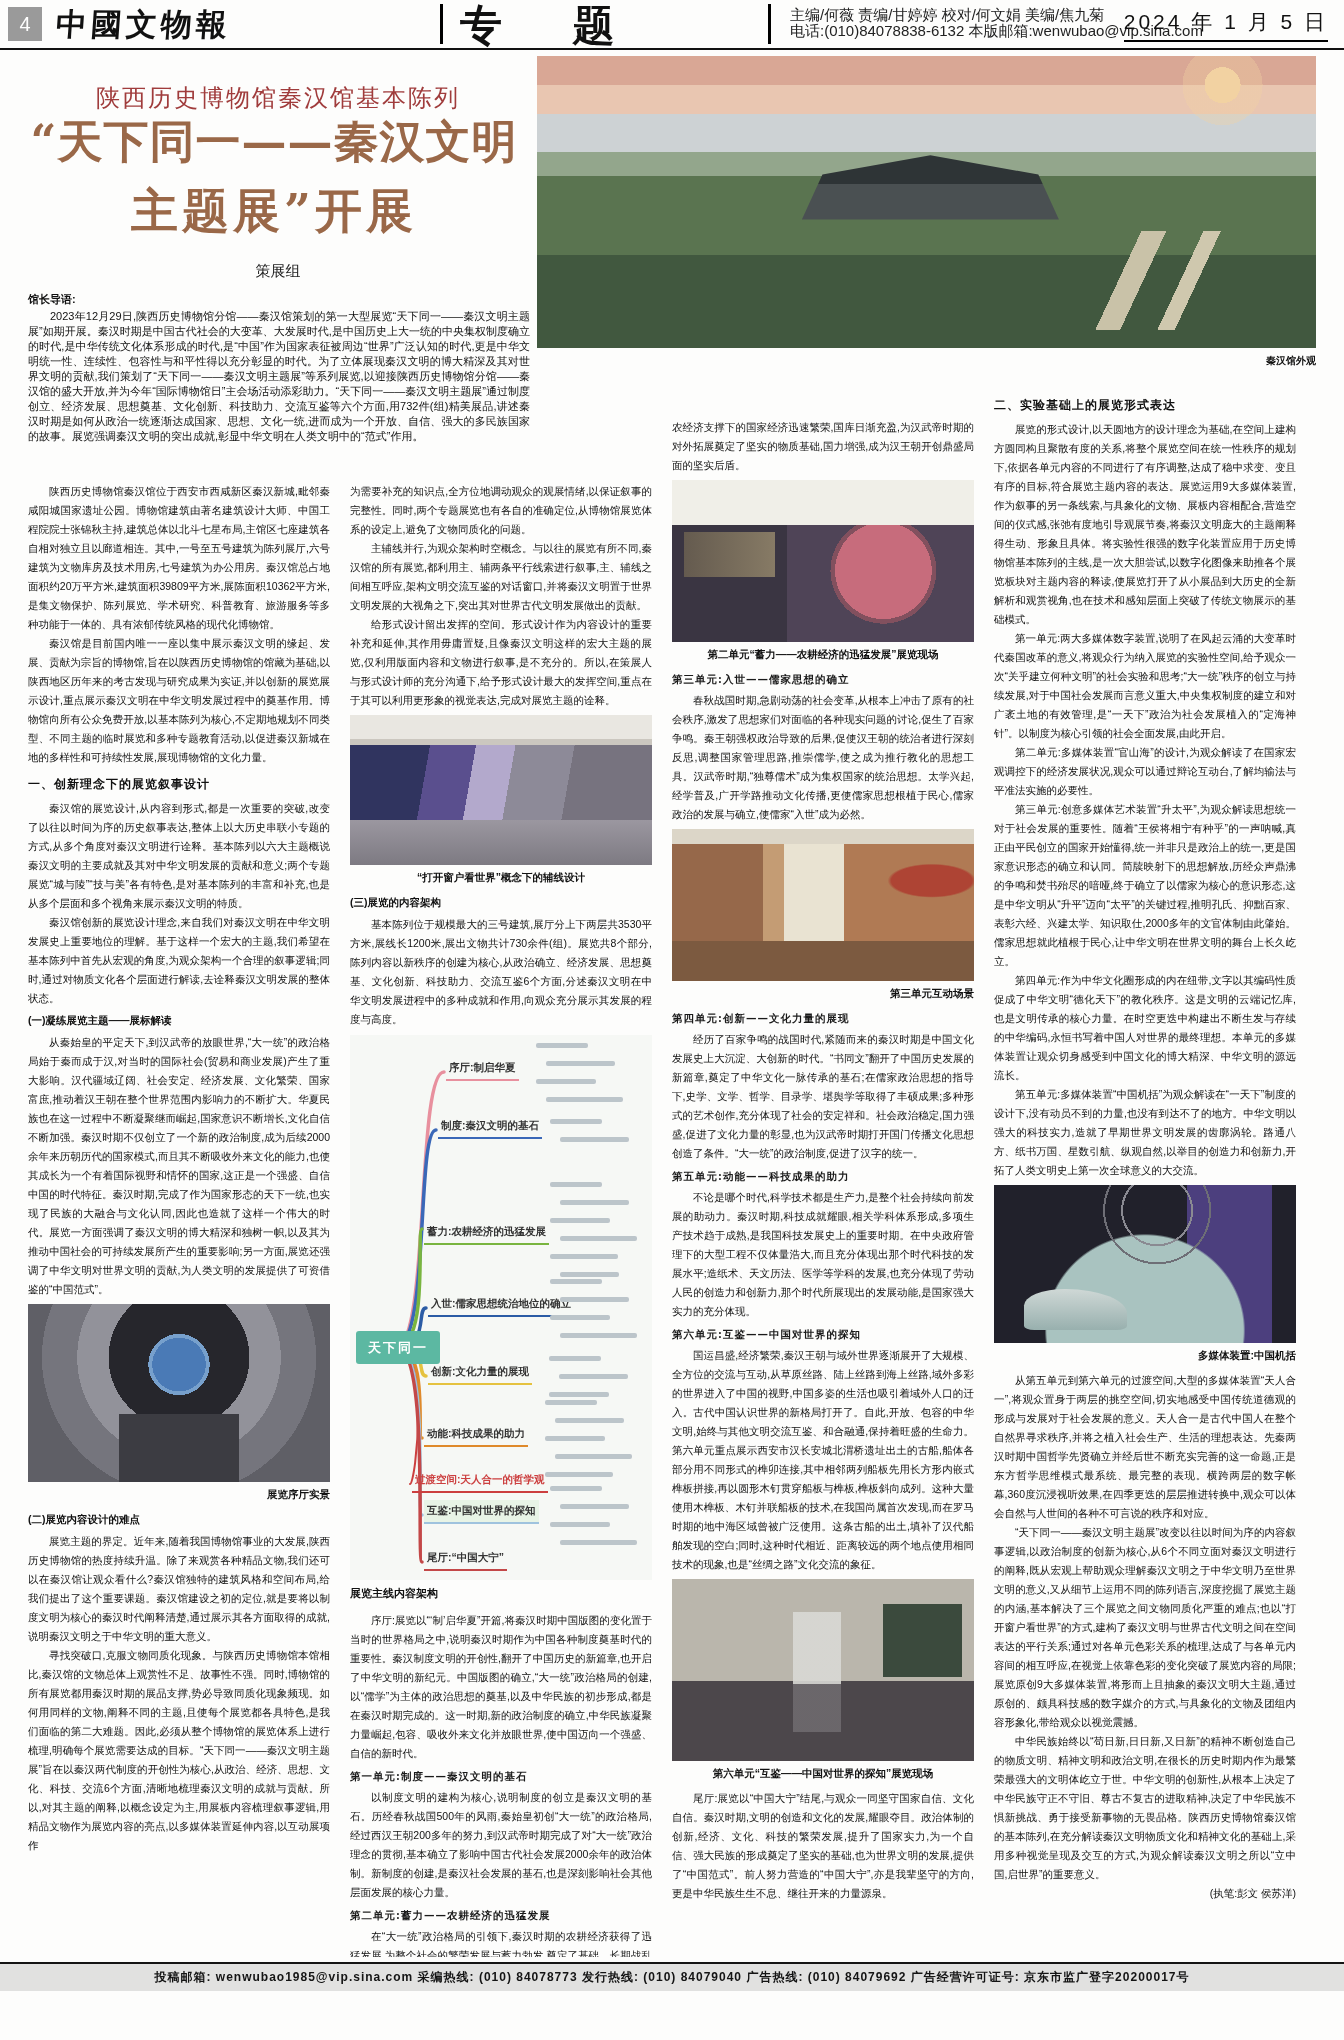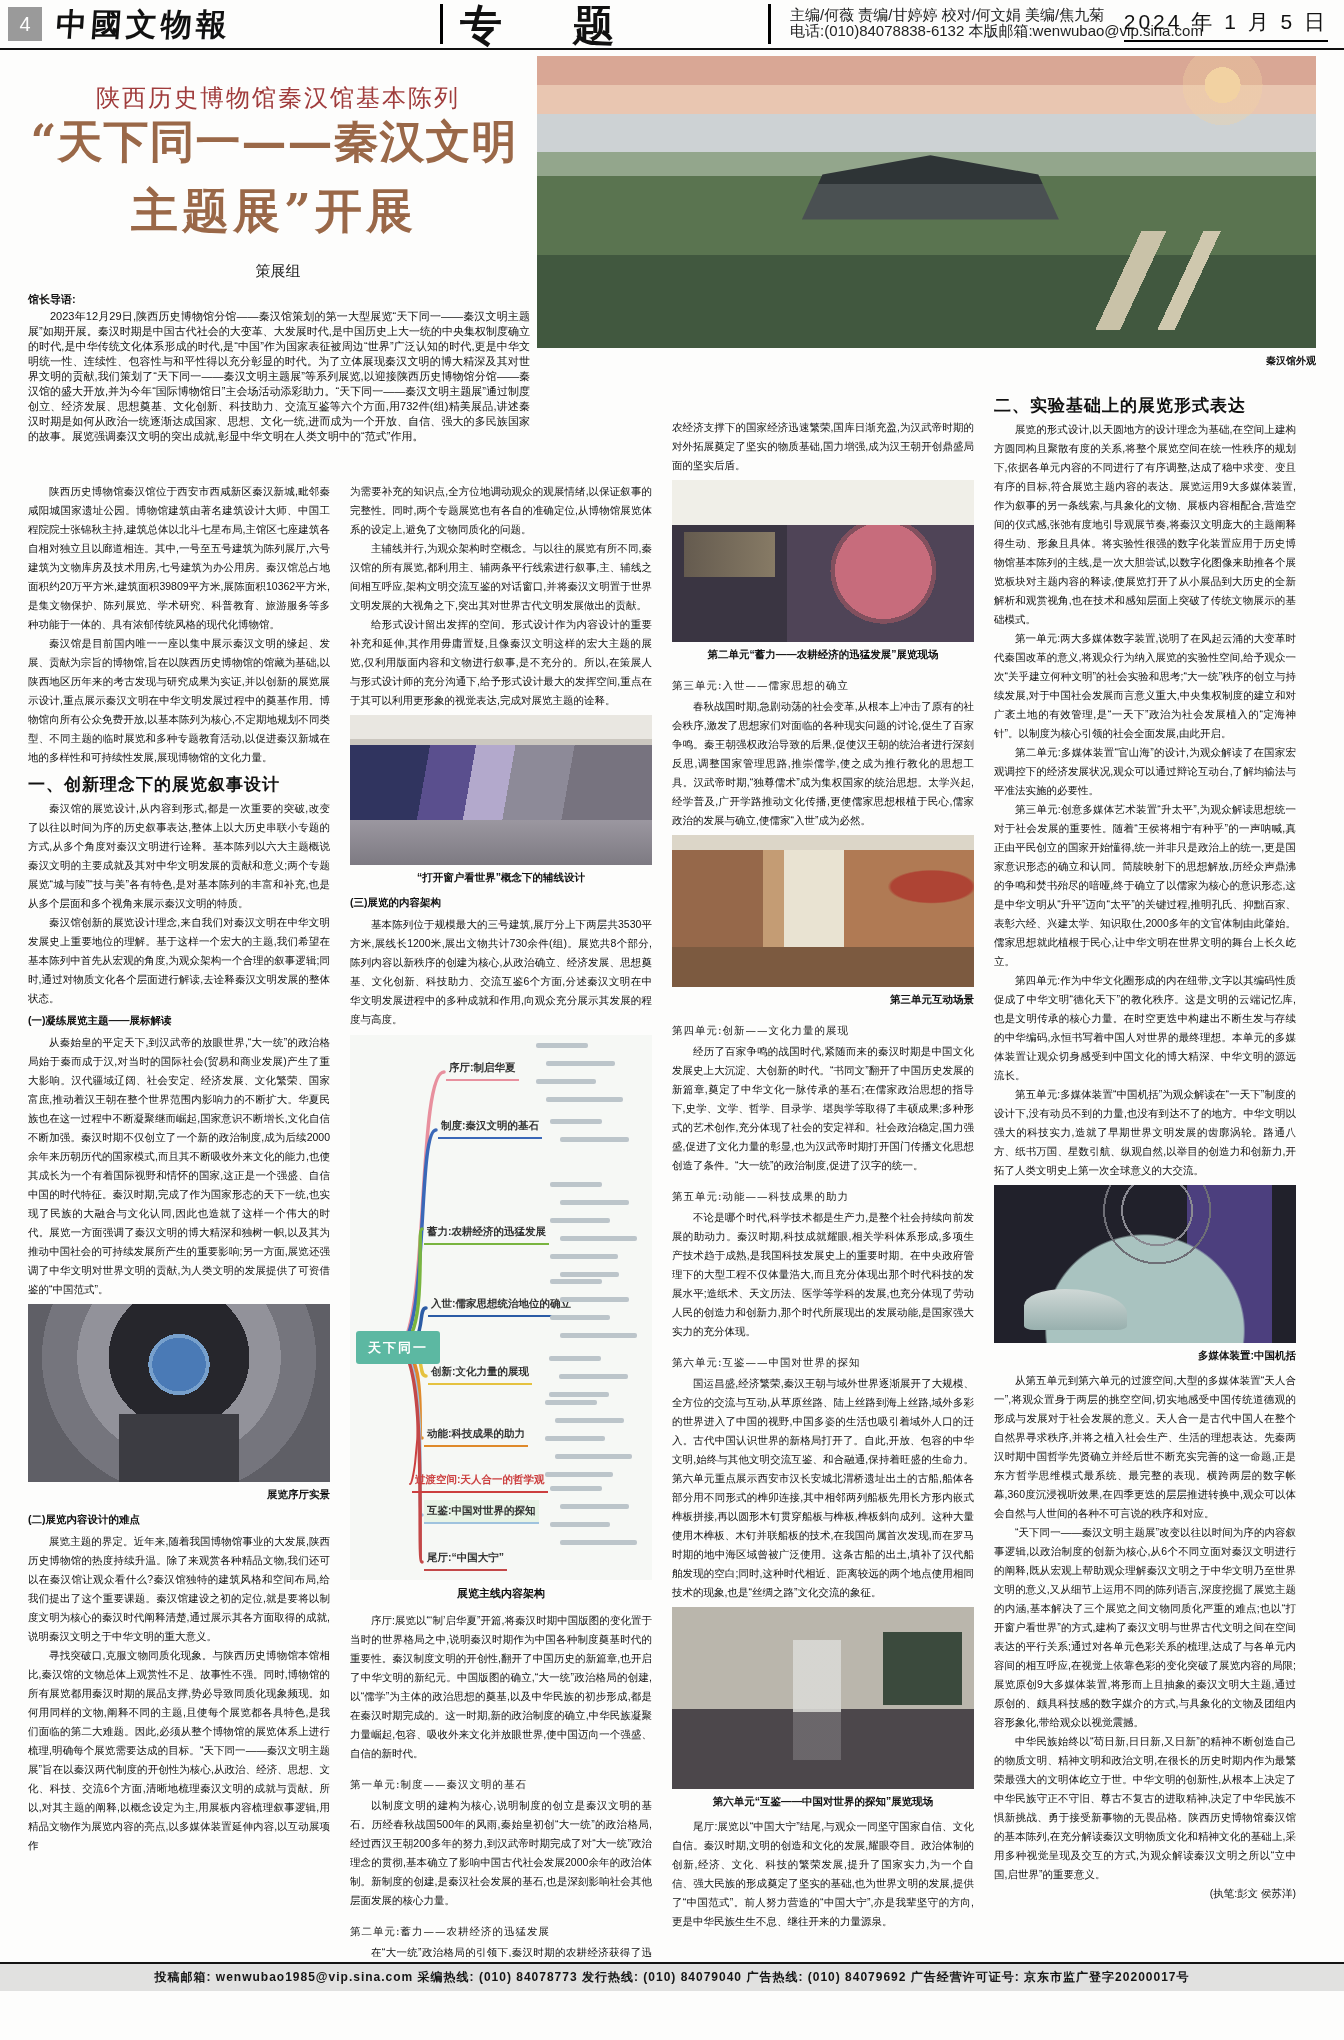--- a/index.html
+++ b/index.html
@@ -29,23 +29,23 @@
   .leadphoto .road{position:absolute;right:6%;bottom:6%;width:26%;height:34%;background:linear-gradient(115deg,transparent 0 30%,#c9c2a8 30% 40%,transparent 40% 55%,#cfc8ae 55% 62%,transparent 62%);}
   .leadcap{position:absolute;left:537px;top:354px;width:779px;text-align:right;font-size:10px;font-weight:bold;}
   
   .col{position:absolute;width:302px;font-size:10.5px;line-height:19px;overflow:hidden;}
   #c1{left:28px;top:482px;height:1475px;}
   #c2{left:350px;top:482px;height:1475px;}
   #c3{left:672px;top:418px;height:1539px;}
   #c4{left:994px;top:388px;height:1569px;}
   .p{text-indent:2em;text-align:justify;}
   .pc{text-align:justify;}
-  .h1{font-weight:bold;font-size:17px;margin:8px 0 5px;letter-spacing:1px;}
+  .h1{font-weight:bold;font-size:12px;margin:8px 0 5px;letter-spacing:1px;}
   .h2{font-weight:bold;margin:3px 0;}
-  .h3{font-family:"DejaVu Serif","Liberation Serif",serif;font-weight:400;margin:12px 0 2px;letter-spacing:1px;color:#1a1a1a;}
+  .h3{font-family:"DejaVu Serif","Liberation Serif",serif;font-weight:700;margin:4px 0 2px;letter-spacing:1px;color:#1a1a1a;}
   .sig{text-align:right;}
   .photo{width:100%;margin-top:5px;position:relative;}
   .caption{font-size:10.5px;font-weight:bold;margin:3px 0 6px;color:#111;}
   .cap-c{text-align:center;} .cap-r{text-align:right;}
   
   .ph-corridor{height:150px;background:
     linear-gradient(180deg,#e9e7e1 0 16%,#cbc7bf 16% 20%,transparent 20%),
     linear-gradient(100deg,#30345f 0 26%,#5a4f8e 26% 40%,#b3a9cc 40% 52%,#8d8a98 52% 70%,#77737f 70%);}
   .ph-corridor::after{content:"";position:absolute;left:0;bottom:0;width:100%;height:30%;background:linear-gradient(180deg,#9b97a0,#7d7a82);}
   .ph-globe{height:178px;background:
@@ -71,21 +71,21 @@
     linear-gradient(90deg,transparent 0 64%, #4c3f7e 64% 92%, transparent 92%),
     #21212b;}
   .ph-jikuo::after{content:"";position:absolute;left:10%;bottom:8%;width:34%;height:26%;background:linear-gradient(180deg,#cfd8d6,#98b0ae);border-radius:40% 60% 10% 10%;}
   
   .mindmap{position:relative;width:302px;height:545px;background:#f6f8f5;margin-top:6px;}
   .mm-root{position:absolute;background:#5cb8a2;color:#fff;font-weight:bold;font-size:13px;padding:7px 12px;border-radius:3px;letter-spacing:2px;}
   .mm-node{position:absolute;font-size:10.5px;font-weight:bold;color:#333;white-space:nowrap;padding:1px 3px 2px;border-bottom:2px solid #888;background:transparent;}
   .mm-node.red{color:#cc3f3f;}
   .mm-node.boxed{background:#e8f4e6;}
   .mm-leaf{position:absolute;height:5px;background:#bcc5ca;border-radius:2px;}
-  .mm-cap{width:302px;text-align:center;font-size:11px;font-weight:bold;margin:4px 0 8px;}
+  .mm-cap{width:302px;text-align:left;font-size:11px;font-weight:bold;margin:4px 0 8px;}
   
   .footer{position:absolute;left:0;top:1962px;width:1344px;height:27px;background:#e1e1e0;border-top:2px solid #141414;display:flex;align-items:center;justify-content:center;font-size:12px;font-weight:bold;color:#141414;letter-spacing:1px;}
 </style>
 </head>
 <body>
 
 <div class="hdr">
   <div class="pageno">4</div>
   <div class="masthead">中國文物報</div>
   <div class="secbar" style="left:440px"></div>

